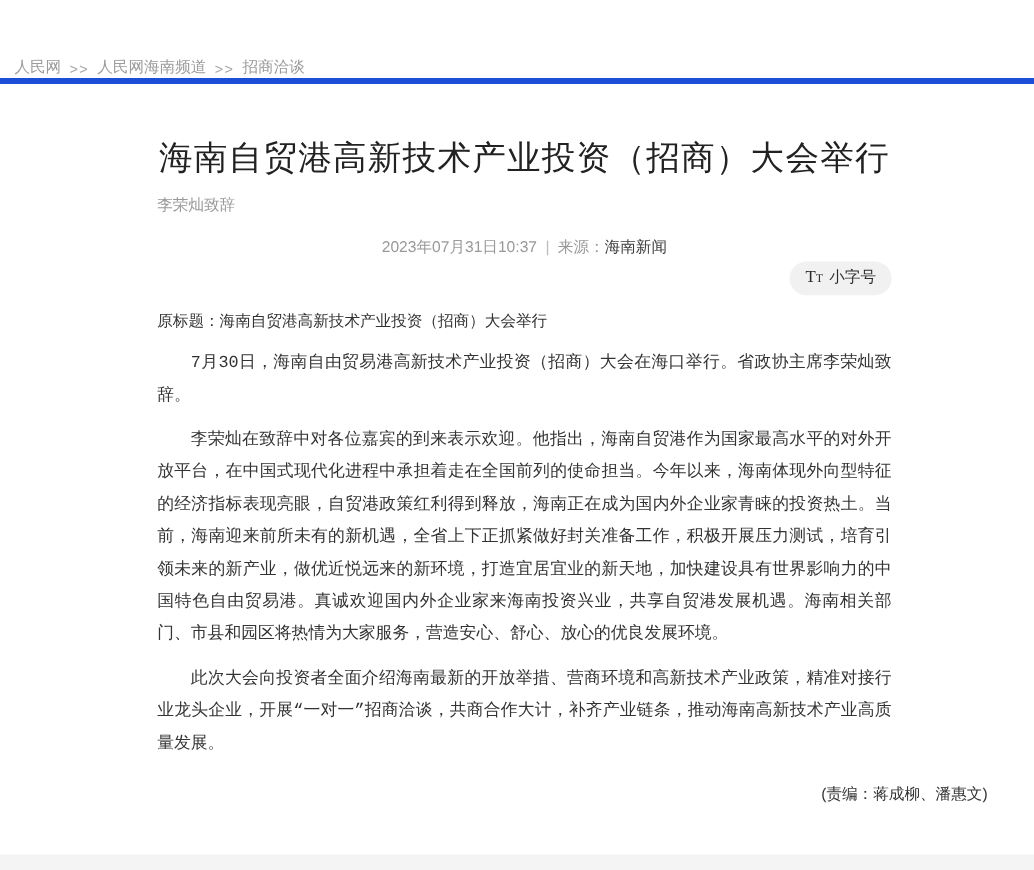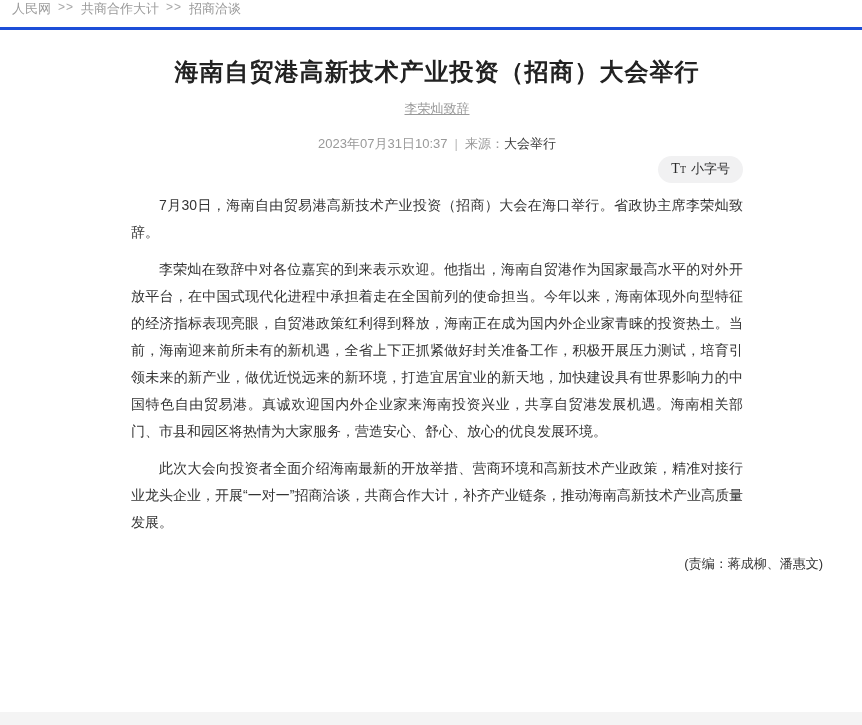--- a/index.html
+++ b/index.html
@@ -10,47 +10,47 @@
     overflow: hidden;
     font-family: "Liberation Sans", "DejaVu Sans", sans-serif;
   }
 
   
   .breadcrumb-bar {
     height: 30px;
     box-sizing: border-box;
     padding: 0 12px;
     display: flex;
-    align-items: flex-start;
+    align-items: flex-end;
     gap: 7px;
     font-size: 13px;
     color: #9b9b9b;
-    border-bottom: 3px solid #1d4ed8;
+    border-bottom: 5px solid #1d4ed8;
+    margin-top: 40px;
   }
   .breadcrumb-bar a { color: #9b9b9b; text-decoration: none; cursor: pointer; }
   .crumb-sep { color: #a8a8a8; font-size: 12px; letter-spacing: 1px; }
 
   
   .article { width: 612px; margin-left: 131px; }
 
   .title {
-    margin: 27px 0 0;
+    margin: 44px 0 0;
     text-align: center;
-    font-size: 24px;
+    font-size: 28px;
     line-height: 1.25;
-    font-weight: 700;
+    font-weight: 400;
     color: #222222;
     letter-spacing: 1px;
   }
   .subtitle {
     margin-top: 13px;
-    text-align: center;
+    text-align: left;
     font-size: 13px;
     color: #999999;
-    text-decoration: underline;
   }
   .meta {
     margin-top: 17px;
     text-align: center;
     font-size: 13px;
     color: #999999;
   }
   .meta .msep { margin: 0 7px; color: #bbbbbb; }
   .meta .src-link { color: #3d3d3d; text-decoration: none; cursor: pointer; }
 
@@ -73,21 +73,21 @@
 
   
   .body-text {
     margin-top: 10px;
     font-size: 14px;
     line-height: 27px;
     color: #333333;
     text-align: justify;
   }
   .original-title { margin: 0 0 9px; font-size: 13px; color: #333333; }
-  .para { margin: 0 0 10px; text-indent: 2em; }
+  .para { margin: 0 0 10px; text-indent: 2em; font-family: Liberation Mono, monospace; }
 
   .editor-note {
     margin-top: 14px;
     margin-right: -80px;
     text-align: right;
     font-size: 13px;
     color: #333333;
   }
 
   .footer-strip {
@@ -96,43 +96,44 @@
     height: 13px;
     background: #f4f4f4;
   }
 </style>
 </head>
 <body>
 
 <div class="breadcrumb-bar">
   <a>人民网</a>
   <span class="crumb-sep">&gt;&gt;</span>
-  <a>共商合作大计</a>
+  <a>人民网海南频道</a>
   <span class="crumb-sep">&gt;&gt;</span>
   <a>招商洽谈</a>
 </div>
 
 <div class="article">
   <h1 class="title">海南自贸港高新技术产业投资（招商）大会举行</h1>
 
   <div class="subtitle">李荣灿致辞</div>
 
   <div class="meta">
-    <span>2023年07月31日10:37</span><span class="msep">|</span><span>来源：</span><a class="src-link">大会举行</a>
+    <span>2023年07月31日10:37</span><span class="msep">|</span><span>来源：</span><a class="src-link">海南新闻</a>
   </div>
 
   <div class="toolbar">
     <button class="pill">
       <span class="t-big">T</span>
         <span class="t-small">T</span>
         <span>小字号</span>
     </button>
   </div>
 
   <div class="body-text">
+    <p class="original-title">原标题：海南自贸港高新技术产业投资（招商）大会举行</p>
     <p class="para">7月30日，海南自由贸易港高新技术产业投资（招商）大会在海口举行。省政协主席李荣灿致辞。</p>
     <p class="para">李荣灿在致辞中对各位嘉宾的到来表示欢迎。他指出，海南自贸港作为国家最高水平的对外开放平台，在中国式现代化进程中承担着走在全国前列的使命担当。今年以来，海南体现外向型特征的经济指标表现亮眼，自贸港政策红利得到释放，海南正在成为国内外企业家青睐的投资热土。当前，海南迎来前所未有的新机遇，全省上下正抓紧做好封关准备工作，积极开展压力测试，培育引领未来的新产业，做优近悦远来的新环境，打造宜居宜业的新天地，加快建设具有世界影响力的中国特色自由贸易港。真诚欢迎国内外企业家来海南投资兴业，共享自贸港发展机遇。海南相关部门、市县和园区将热情为大家服务，营造安心、舒心、放心的优良发展环境。</p>
     <p class="para">此次大会向投资者全面介绍海南最新的开放举措、营商环境和高新技术产业政策，精准对接行业龙头企业，开展“一对一”招商洽谈，共商合作大计，补齐产业链条，推动海南高新技术产业高质量发展。</p>
     <div class="editor-note">(责编：蒋成柳、潘惠文)</div>
   </div>
 </div>
 
 <div class="footer-strip"></div>
 
 </body></html>

